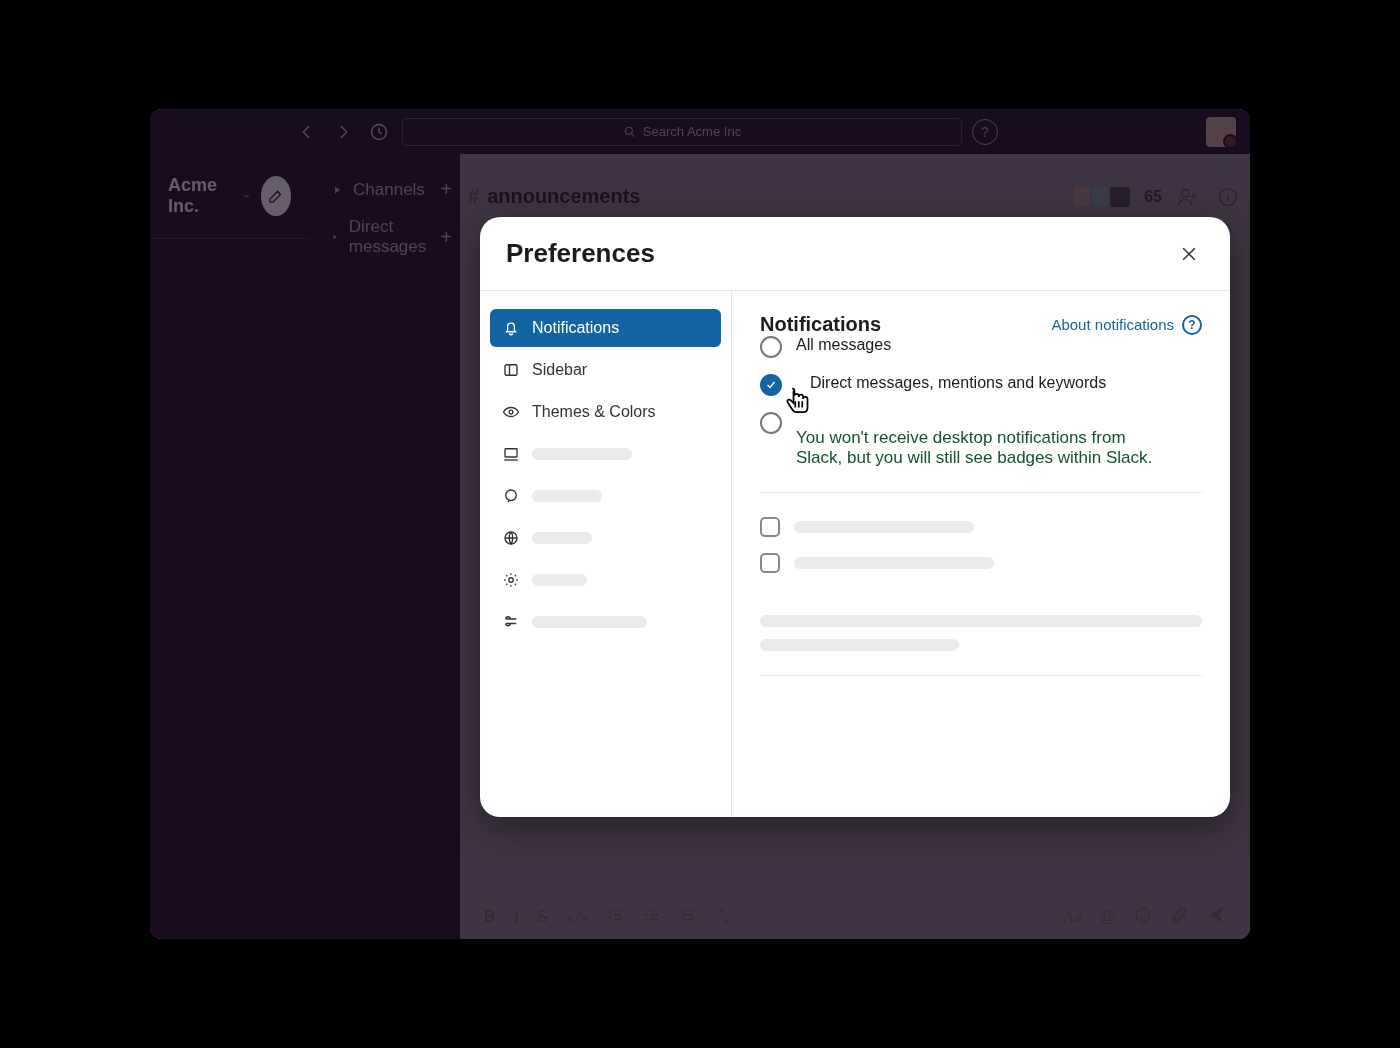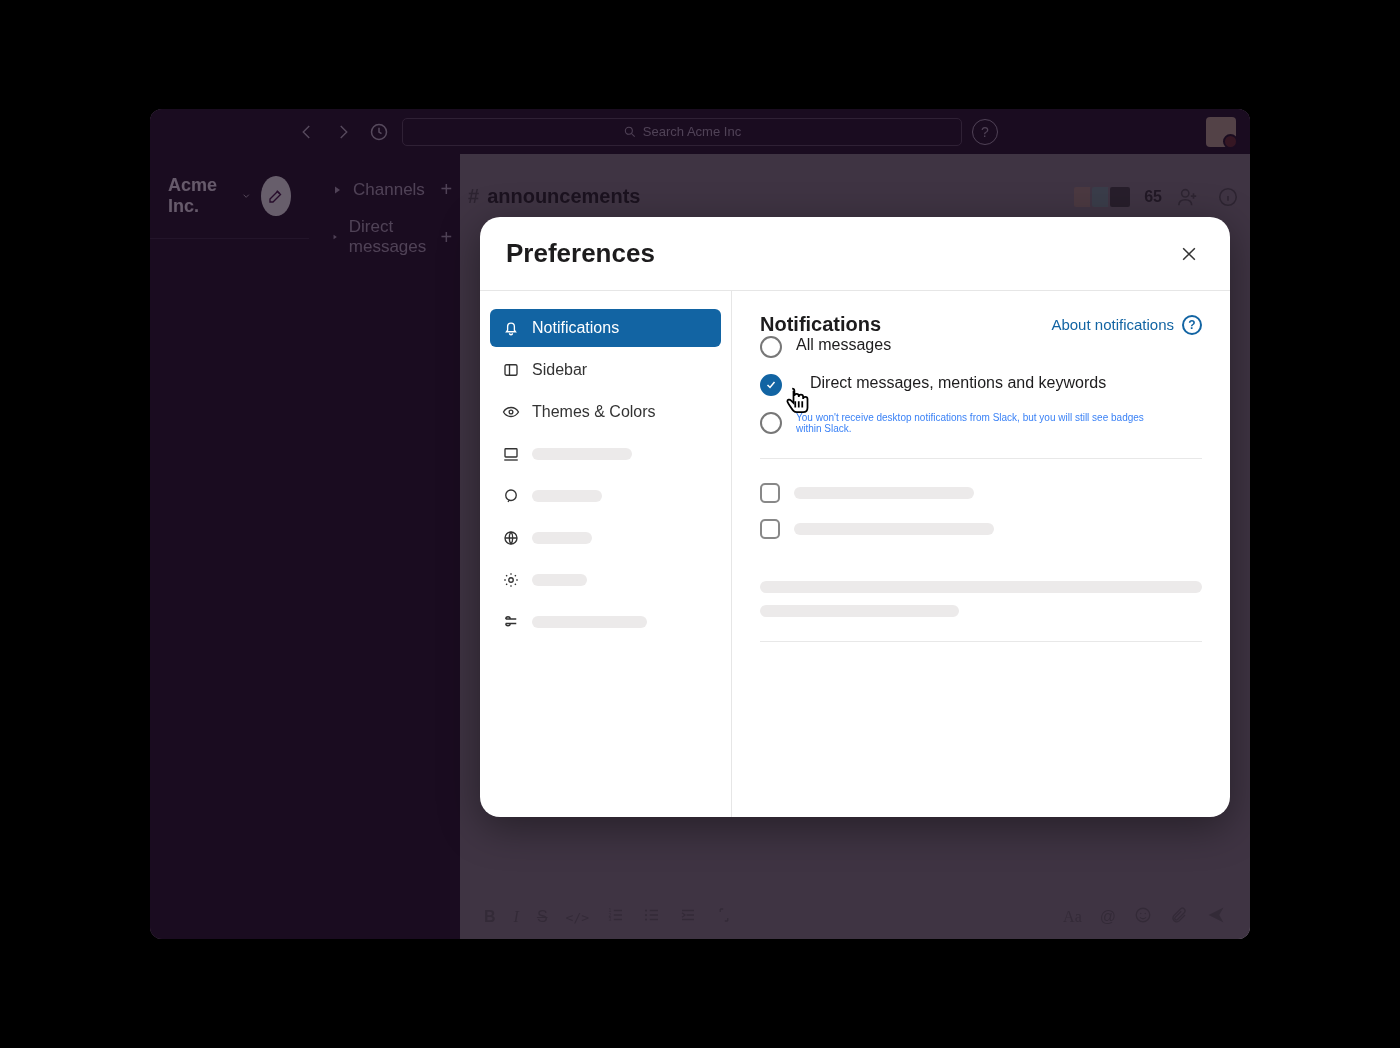--- a/index.html
+++ b/index.html
@@ -160,21 +160,21 @@
 
   .section-label { font-weight:700; margin-top:24px; margin-bottom:16px; color:#1d1c1d; font-size:16px;}
 
   .radio-row { display:flex; align-items:flex-start; gap:14px; margin-bottom:16px; position:relative;}
   .radio {
     width:22px; height:22px; border:2px solid #777; border-radius:50%;
     flex-shrink:0; display:flex; align-items:center; justify-content:center;
   }
   .radio.checked { background:#1264a3; border-color:#1264a3; color:#fff; font-size:13px; }
   .radio-label { font-size:16px; color:#1d1c1d; }
-  .radio-note { color:#3b82f6; font-size:10px; margin-top:0; max-width:360px; }
+  .radio-note { color:#14532d; font-size:17px; margin-top:16px; max-width:360px; }
 
   .cursor-hand {
     position:absolute; left:16px; top:8px; pointer-events:none;
   }
 
   hr.div { border:none; border-top:1px solid #e8e8e8; margin:24px 0; }
 
   .chk-row { display:flex; align-items:center; gap:14px; margin-bottom:16px;}
   .chkbox { width:20px; height:20px; border:2px solid #888; border-radius:5px; }
   .ghost { height:12px; background:#eceaea; border-radius:6px; }

